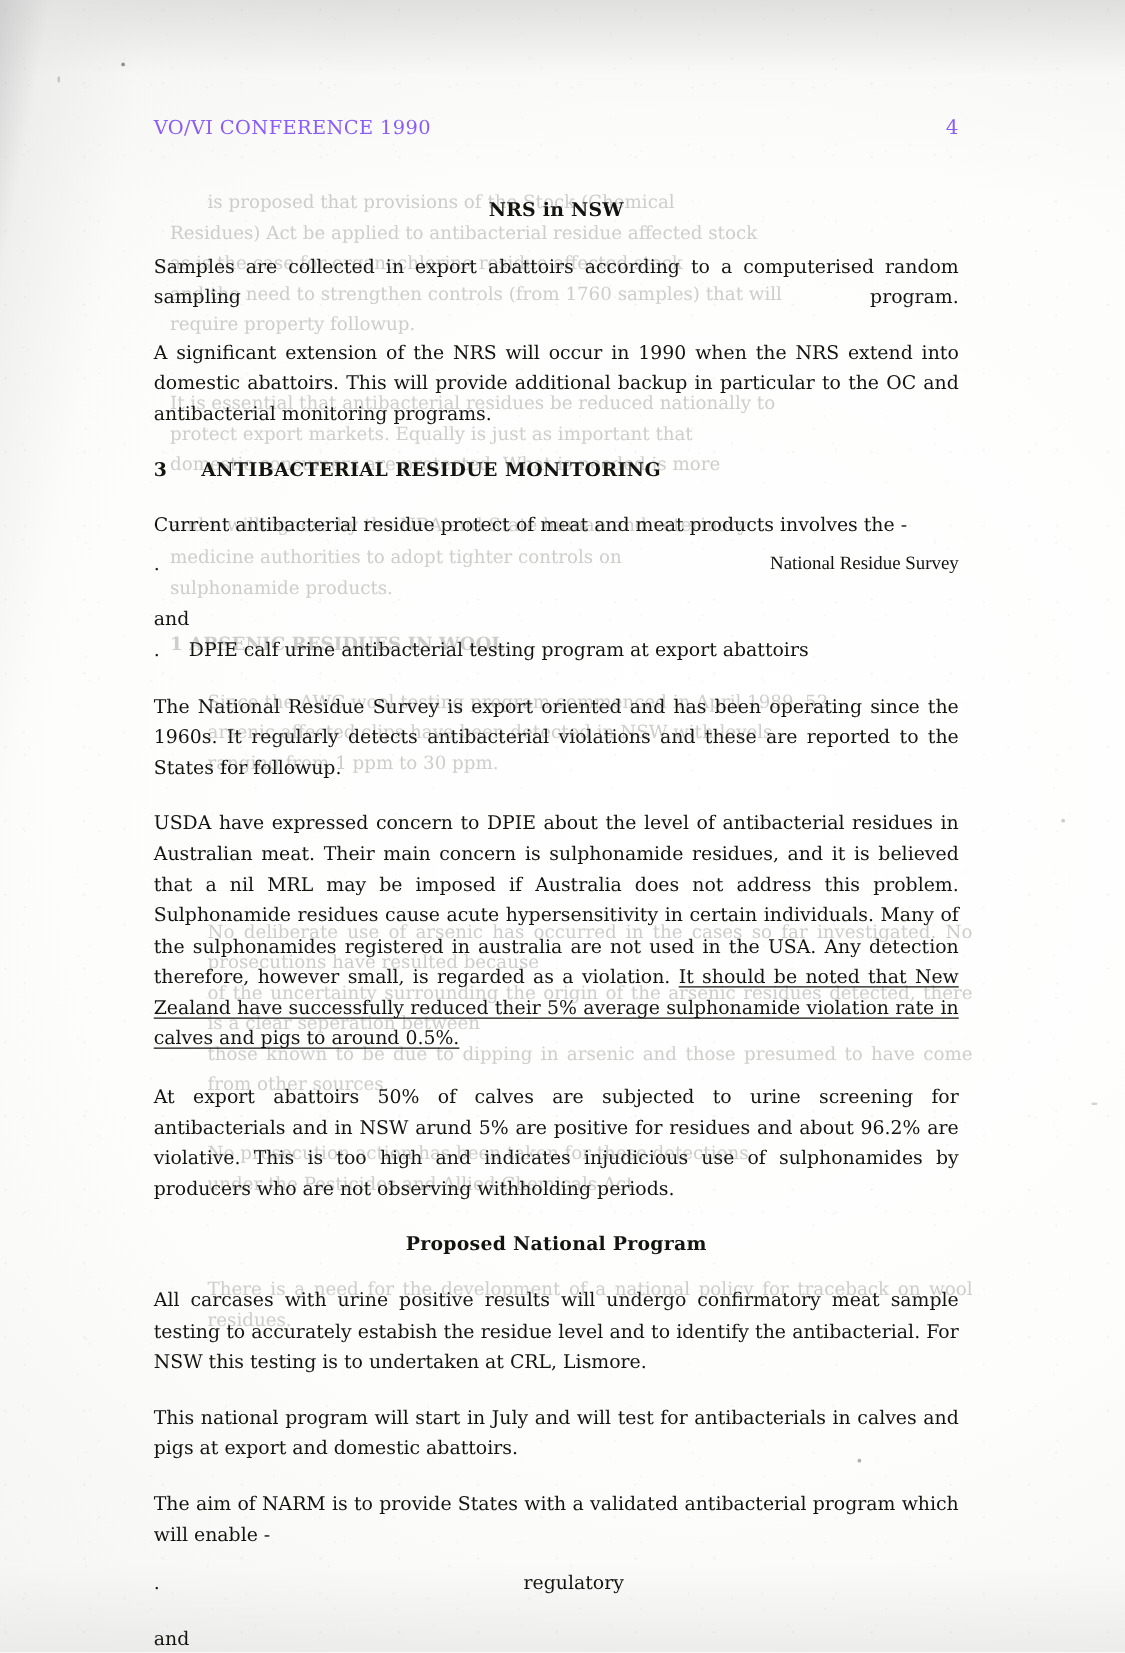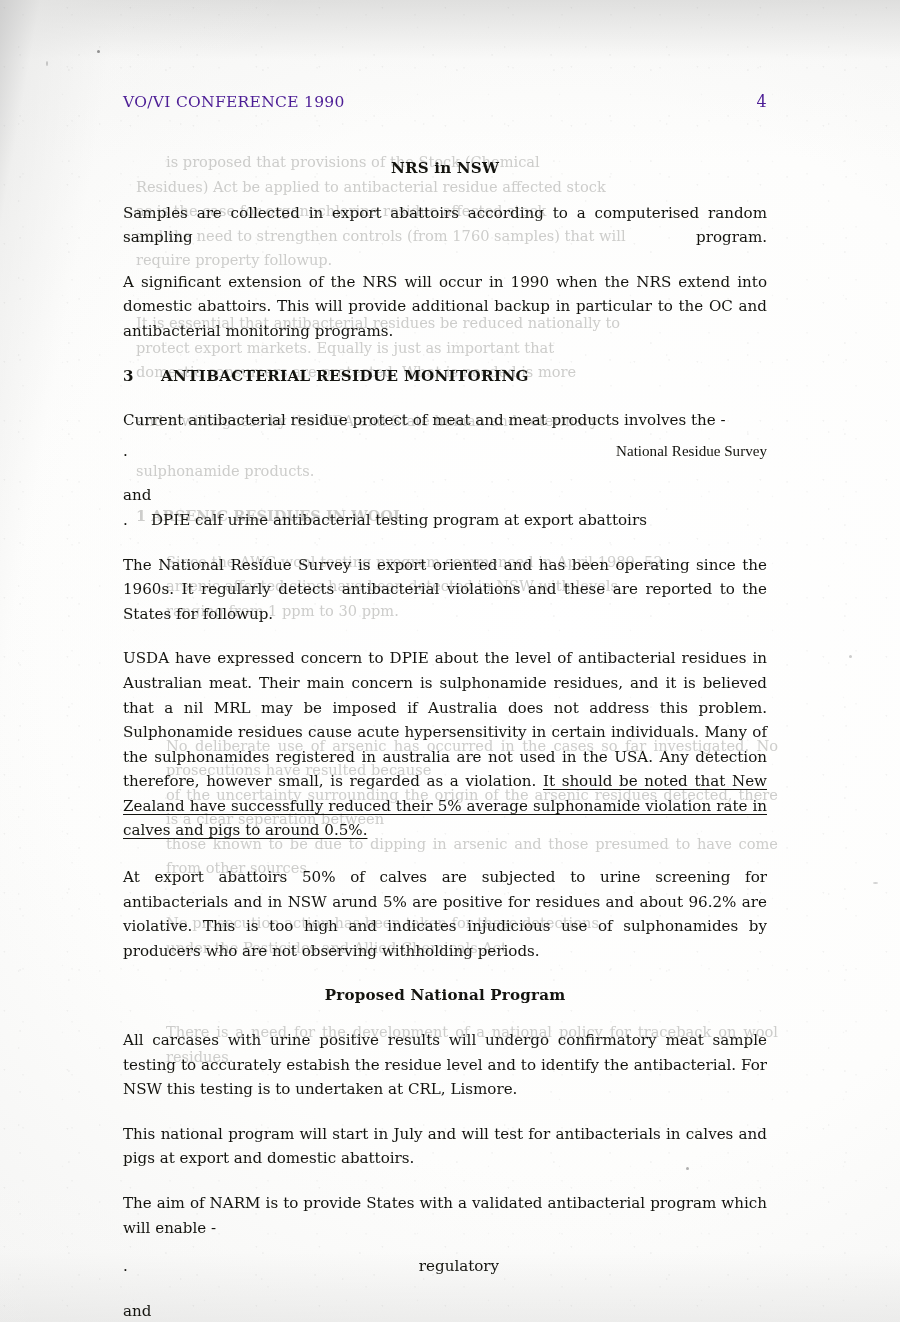--- a/index.html
+++ b/index.html
@@ -83,21 +83,21 @@
     top: 92px;
     width: 644px;
   }
 
   .header-row {
     display: flex;
     align-items: baseline;
     justify-content: space-between;
     font-size: 15.5px;
     letter-spacing: 0.3px;
-    color: #4c1d95;
+    color: #8b5cf6;
   }
   .header-title { white-space: nowrap; }
   .header-pageno { font-size: 16px; }
 
   .body-block {
     margin-top: 45px;
     font-size: 15.1px;
     line-height: 24.6px;
     color: #14140f;
     text-align: justify;
@@ -175,21 +175,21 @@
        <span>as is the case for organochlorine residue affected stock</span><br>
        <span>and the need to strengthen controls (from 1760 samples) that will</span><br>
        <span>require property followup.</span></p>
 
     <p style="margin-top:38px;">
        <span>It is essential that antibacterial residues be reduced nationally to</span><br>
        <span>protect export markets.    Equally is just as important that</span><br>
        <span>domestic consumers are protected.   What is needed is more</span><br>
        <br>
        <span>and a willingness by the NRA and State human and veterinary</span><br>
-       <br>
+       <span>medicine authorities to adopt tighter controls on</span><br>
        <span>sulphonamide products.</span></p>
 
     <p class="bhead" style="margin-top:6px;">1  ARSENIC RESIDUES IN WOOL</p>
 
     <p class="bindent" style="margin-top:2px;">
        <span>Since the AWC wool testing program commenced in April 1989, 52</span><br>
        <span>arsenic affected clips have been detected in NSW with levels</span><br>
        <span>ranging from 1 ppm to 30 ppm.</span></p>
 
     <p class="bindent" style="margin-top:110px;">

